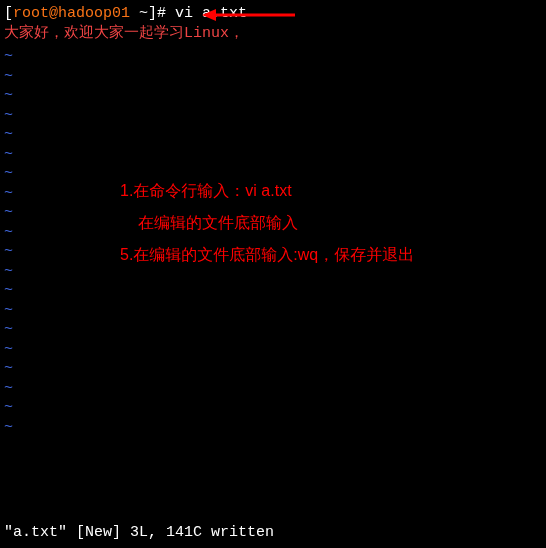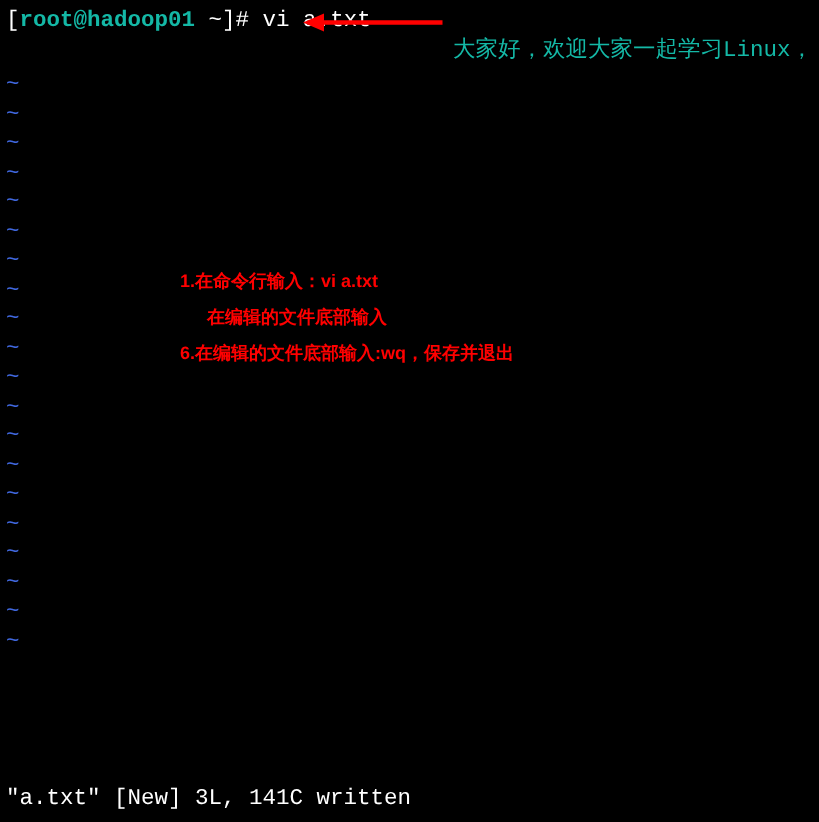--- a/index.html
+++ b/index.html
@@ -13,39 +13,39 @@
     overflow: hidden;
     position: relative;
   }
   .terminal {
     padding: 4px 4px;
     width: 100%;
     height: 100%;
   }
   .line { white-space: pre-wrap; color: #fff; }
   .prompt-bracket { color: #fff; }
-  .prompt-user { color: #14b8a6; font-weight: bold; text-align: right; }
+  .prompt-user { color: #f97316; font-weight: normal; text-align: right; }
   .prompt-path { color: #fff; }
   .prompt-cmd { color: #fff; }
   .tilde { color: #4169e1; }
-  .white { color: #14b8a6; text-align: right; }
+  .white { color: #ef4444; }
   .annotation-arrow {
     position: absolute;
     top: 6px;
     left: 200px;
   }
   .annotation-arrow svg { display: block; }
   .annotations {
     position: absolute;
     top: 175px;
     left: 120px;
     color: #ff0000;
     font-family: "Microsoft YaHei", Arial, sans-serif;
-    font-size: 12px;
-    font-weight: bold;
+    font-size: 16px;
+    font-weight: normal;
     line-height: 2;
   }
   .annotations div { white-space: nowrap; }
   .ann-indent { padding-left: 18px; }
   .status-line { color: #fff; margin-top: 2px; }
   .cursor-block {
     display: inline-block;
     width: 9px;
     height: 16px;
     background: #fff;
@@ -98,14 +98,14 @@
 <div class="annotation-arrow">
   <svg width="100" height="18" viewBox="0 0 100 18">
     <line x1="95" y1="9" x2="10" y2="9" stroke="#ff0000" stroke-width="3"></line>
     <polygon points="2,9 16,3 16,15" fill="#ff0000"></polygon>
   </svg>
 </div>
 
 <div class="annotations">
   <div>1.在命令行输入：vi a.txt</div>
   <div class="ann-indent">在编辑的文件底部输入</div>
-  <div>6.在编辑的文件底部输入:wq，保存并退出</div>
+  <div>5.在编辑的文件底部输入:wq，保存并退出</div>
 </div>
 
 </body></html>

